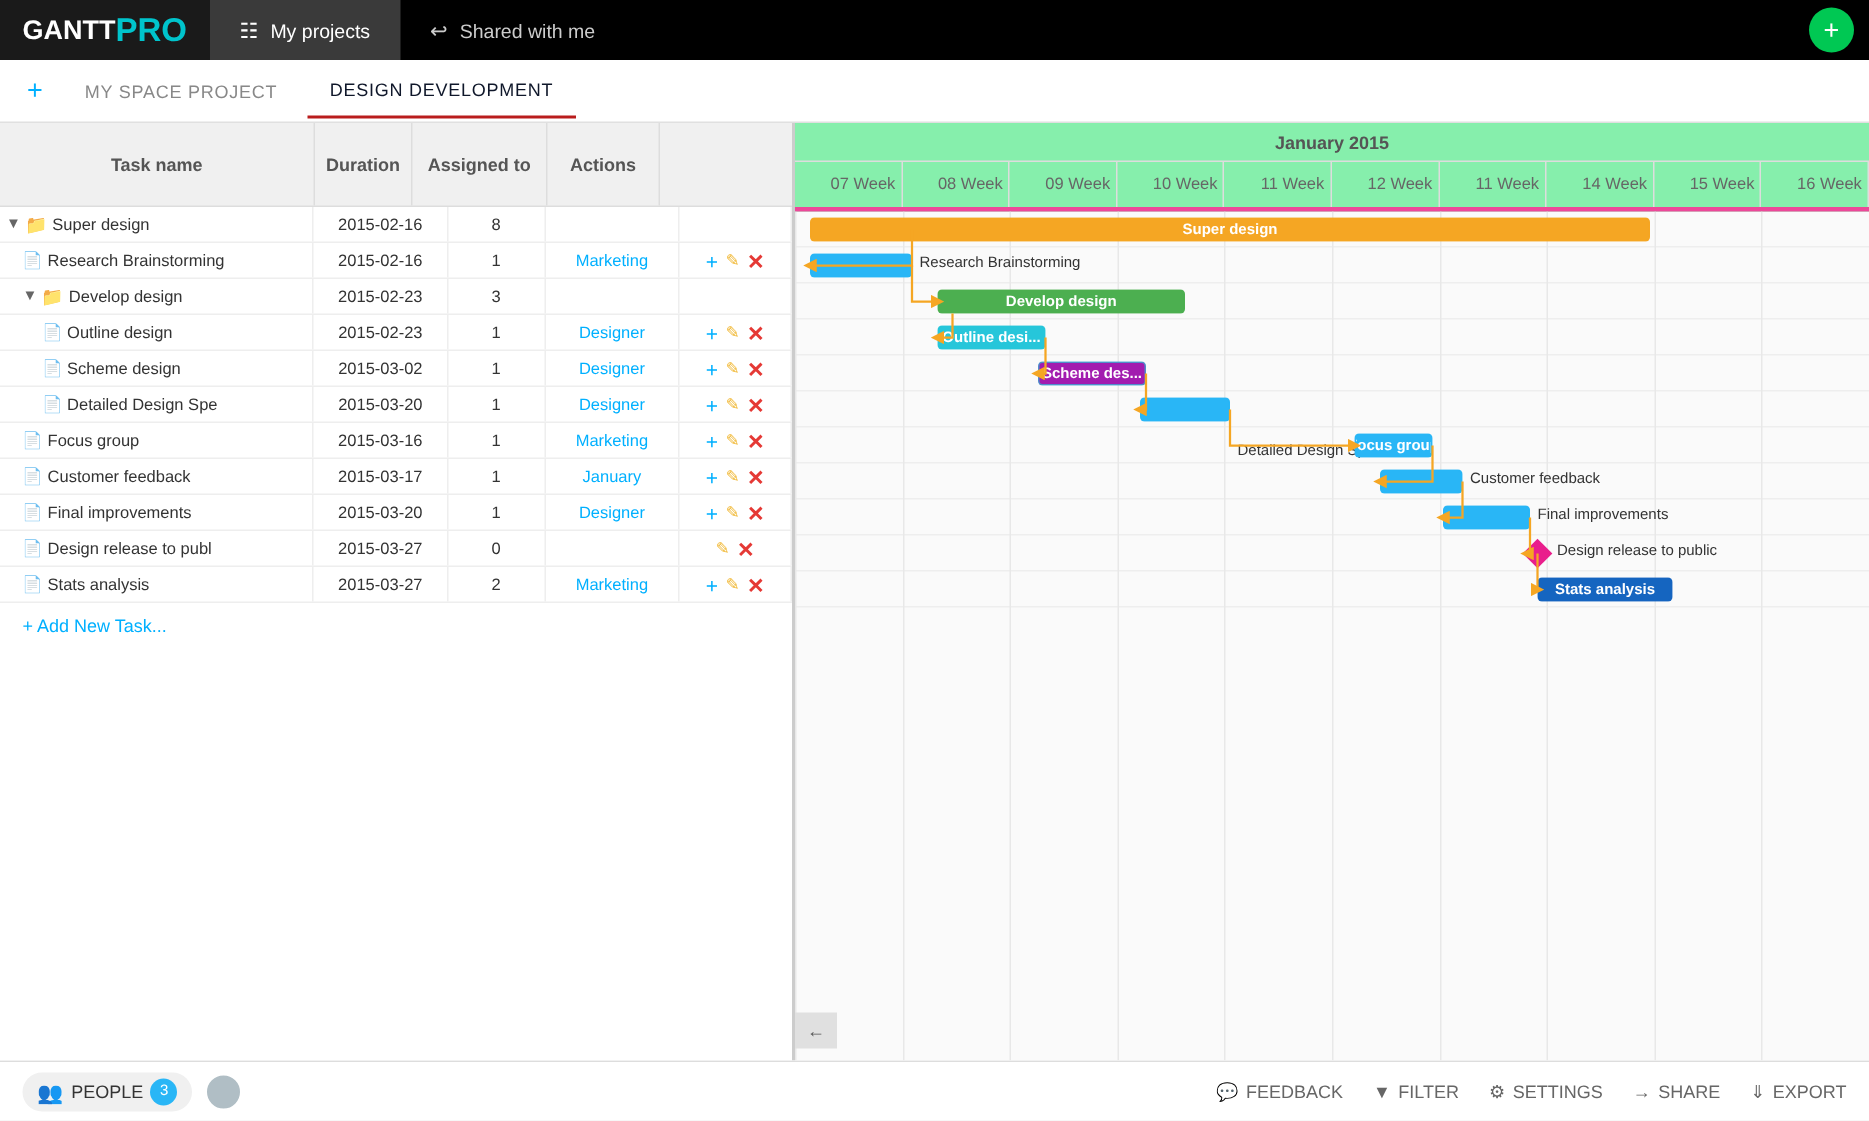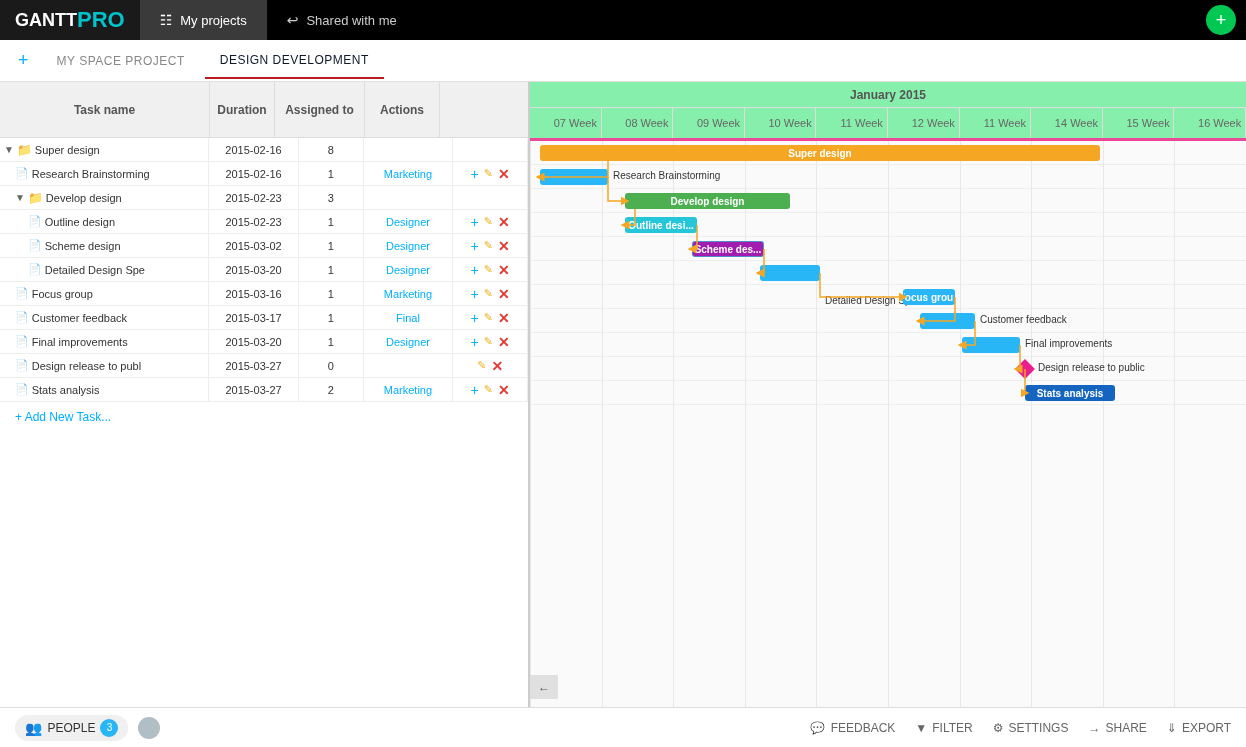--- a/index.html
+++ b/index.html
@@ -403,21 +403,21 @@
         </div>
       </div>
 
       <div class="task-row">
         <div class="td td-name indent-1">
           <span class="file-icon">📄</span>
           <span class="task-name-text">Customer feedback</span>
         </div>
         <div class="td td-start">2015-03-17</div>
         <div class="td td-dur">1</div>
-        <div class="td td-assign">Final</div>
+        <div class="td td-assign">January</div>
         <div class="td td-actions">
           <span class="action-plus">+</span>
           <span class="action-edit">✎</span>
           <span class="action-del">✕</span>
         </div>
       </div>
 
       <div class="task-row">
         <div class="td td-name indent-1">
           <span class="file-icon">📄</span>

